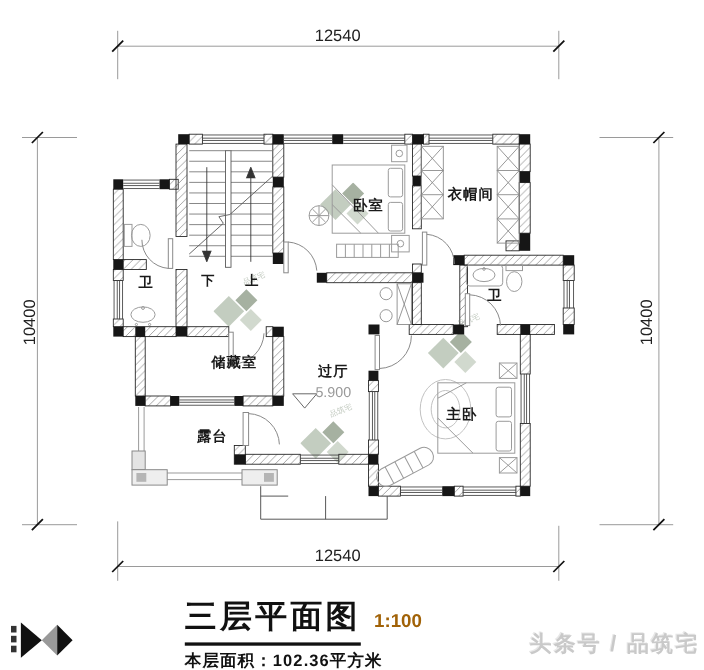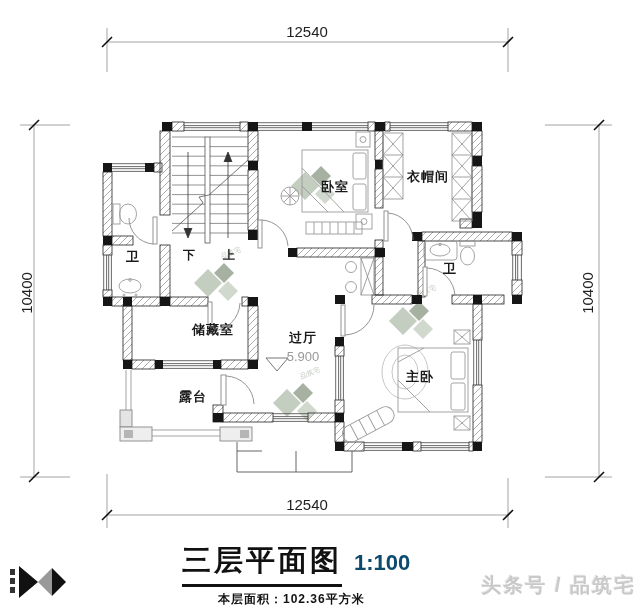--- a/index.html
+++ b/index.html
@@ -1,24 +1,24 @@
 <!DOCTYPE html>
 <html><head>
 <meta charset="utf-8">
 <style>
   html,body{margin:0;padding:0;background:#fff;}
   body{width:640px;height:609px;position:relative;overflow:hidden;
        font-family:"Liberation Sans","DejaVu Sans",sans-serif;}
   #plan-svg{position:absolute;left:0;top:0;}
-  .footer-title{position:absolute;left:182px;top:541px;}
+  .footer-title{position:absolute;left:168px;top:541px;}
   .title-row{display:flex;align-items:baseline;gap:12px;}
   .main-title{font-size:29px;font-weight:bold;color:#111;letter-spacing:3px;
               border-bottom:3px solid #111;padding-bottom:3px;}
-  .scale-txt{font-size:22px;color:#0c4a6e;font-weight:bold;}
-  .area-txt{font-size:12px;color:#111;font-weight:bold;margin-top:4px;letter-spacing:1px;margin-left:36px;}
+  .scale-txt{font-size:17px;color:#a16207;font-weight:bold;}
+  .area-txt{font-size:15px;color:#111;font-weight:bold;margin-top:4px;letter-spacing:1px;}
   .corner-watermark{position:absolute;right:4px;top:572px;font-size:20px;font-weight:bold;
        color:#c9c9c9;text-shadow:1px 1px 0 #ffffff, -1px -1px 0 #e8e8e8;letter-spacing:2px;text-align:center;}
   #site-logo{position:absolute;left:6px;top:561px;}
   svg text{font-family:"Liberation Sans","DejaVu Sans",sans-serif;}
   .dimtxt{font-size:15px;fill:#222;}
   .roomtxt{font-size:13px;font-weight:bold;fill:#1a1a1a;letter-spacing:1px;}
   .smalltxt{font-size:12px;font-weight:bold;fill:#1a1a1a;}
   .elevtxt{font-size:13px;fill:#999;}
   .wmtxt{font-size:7px;fill:#9aa796;}
 </style>

